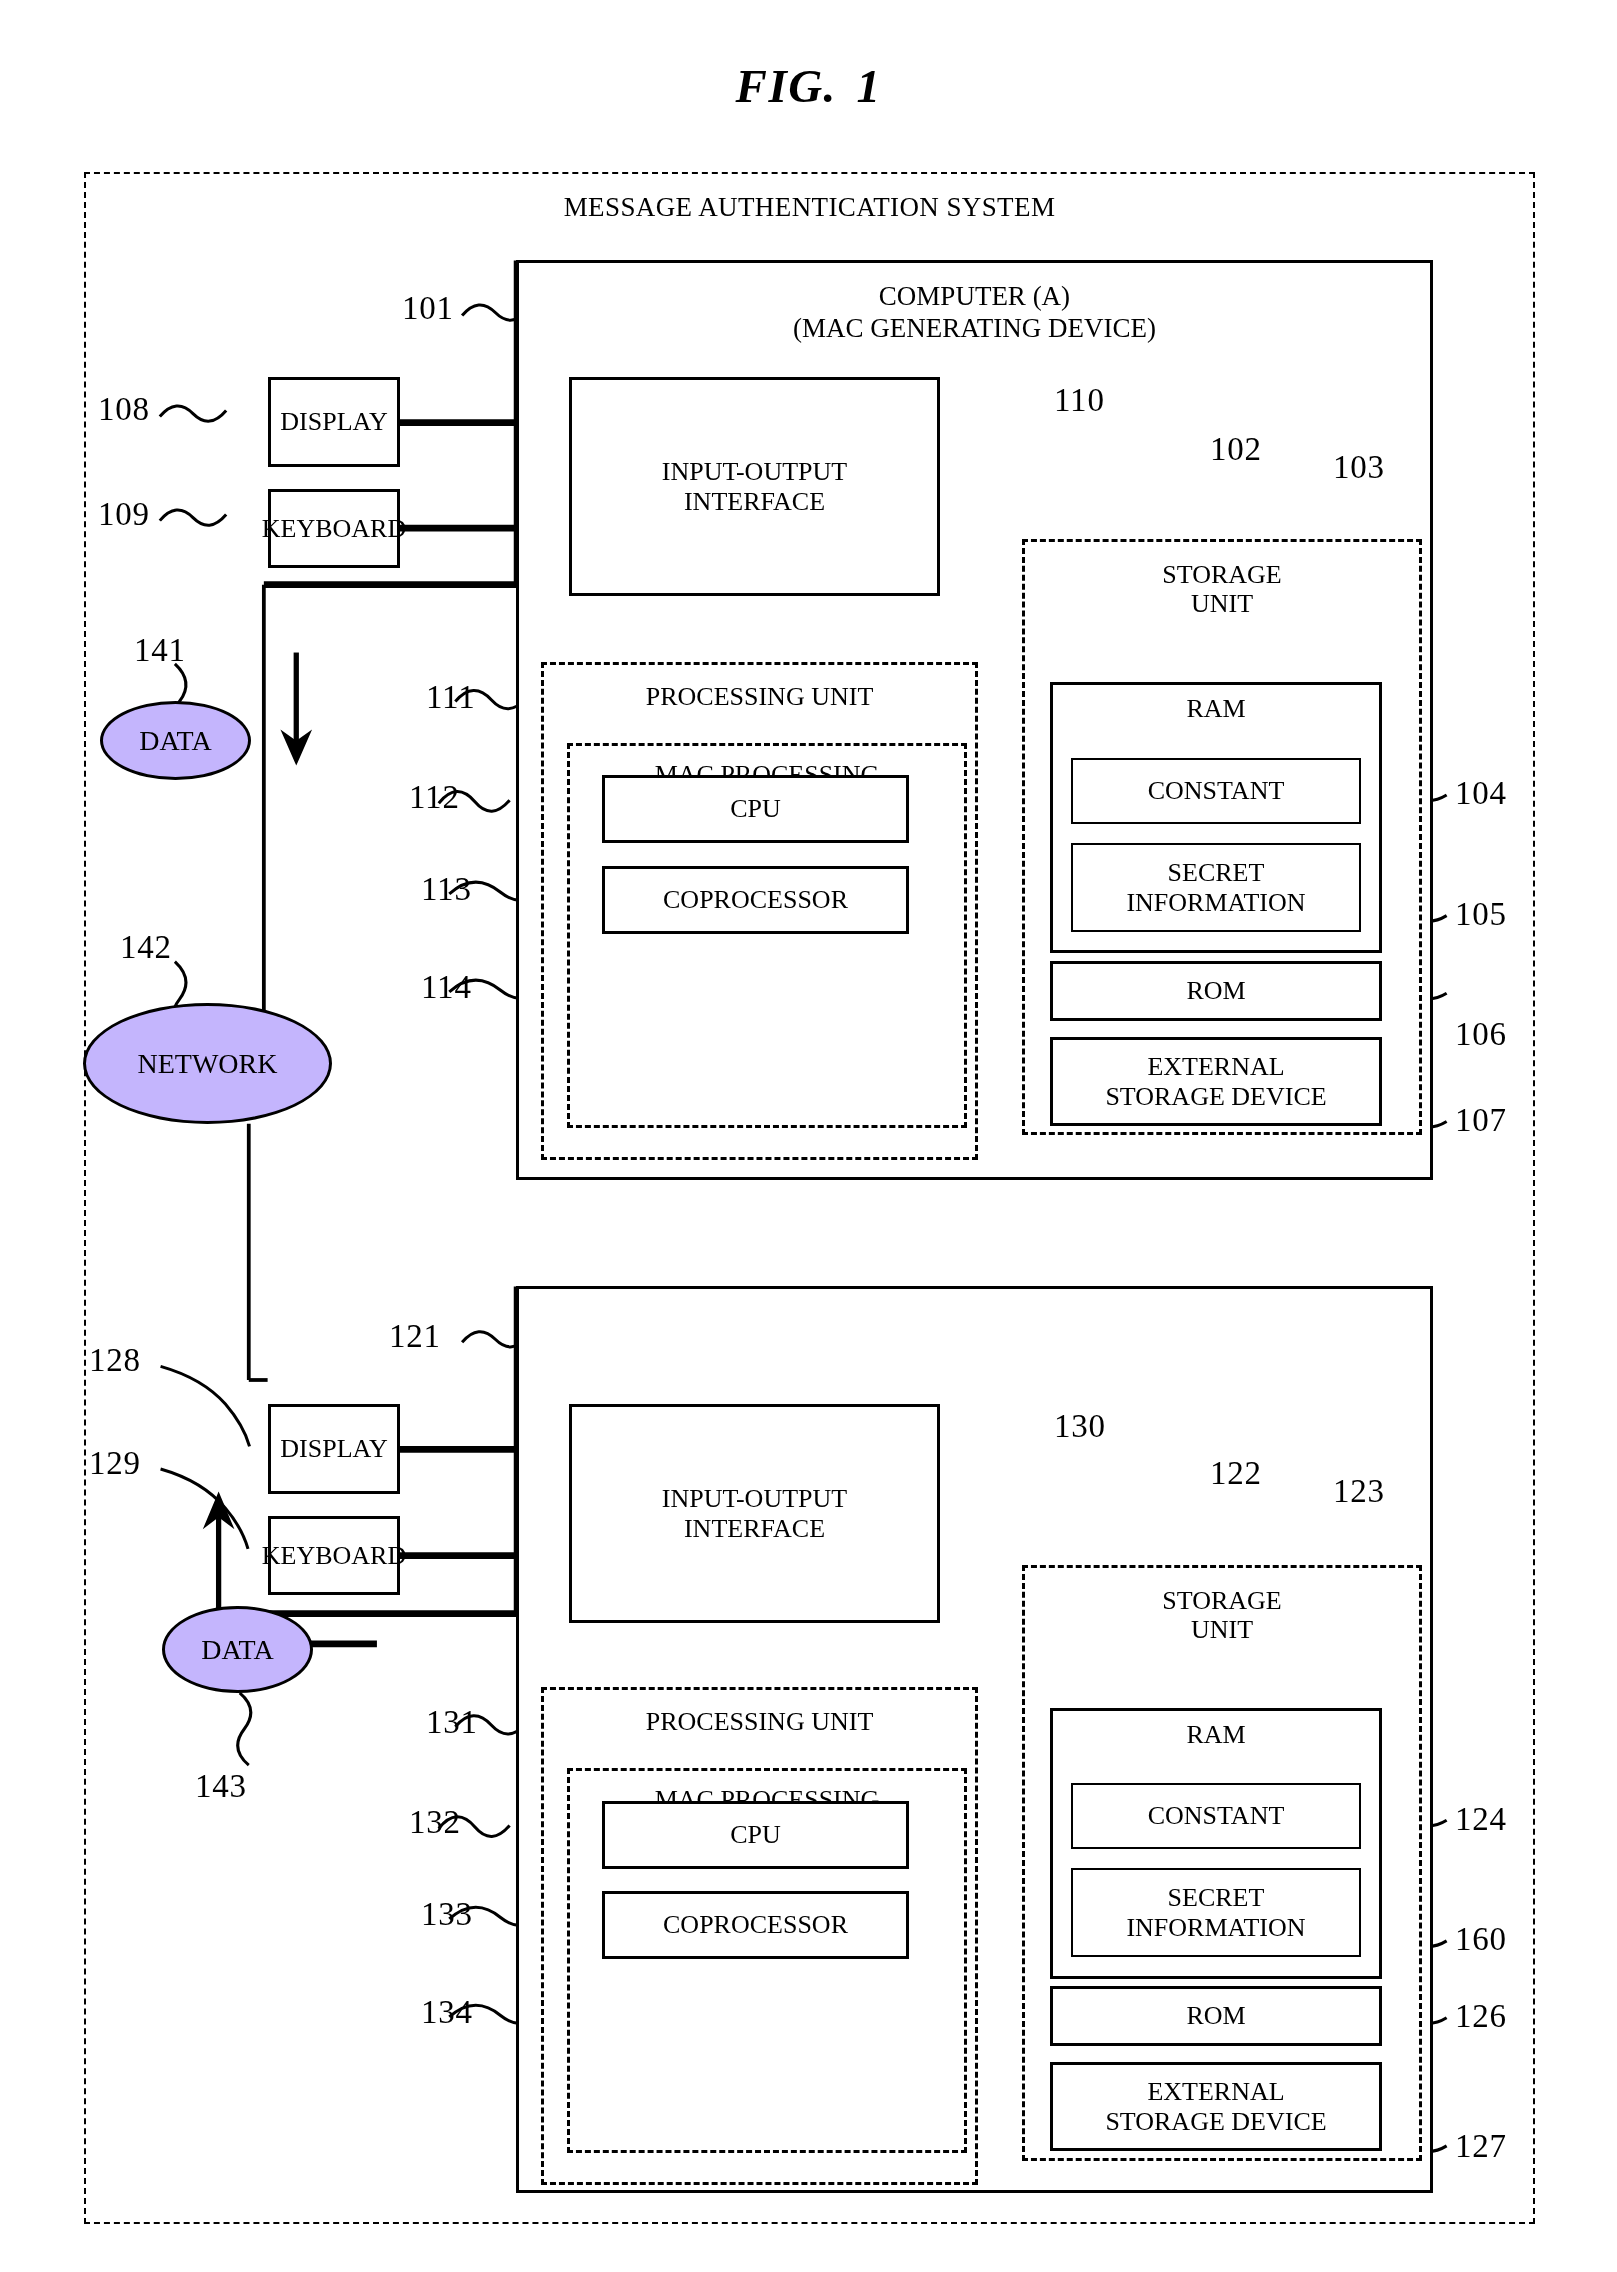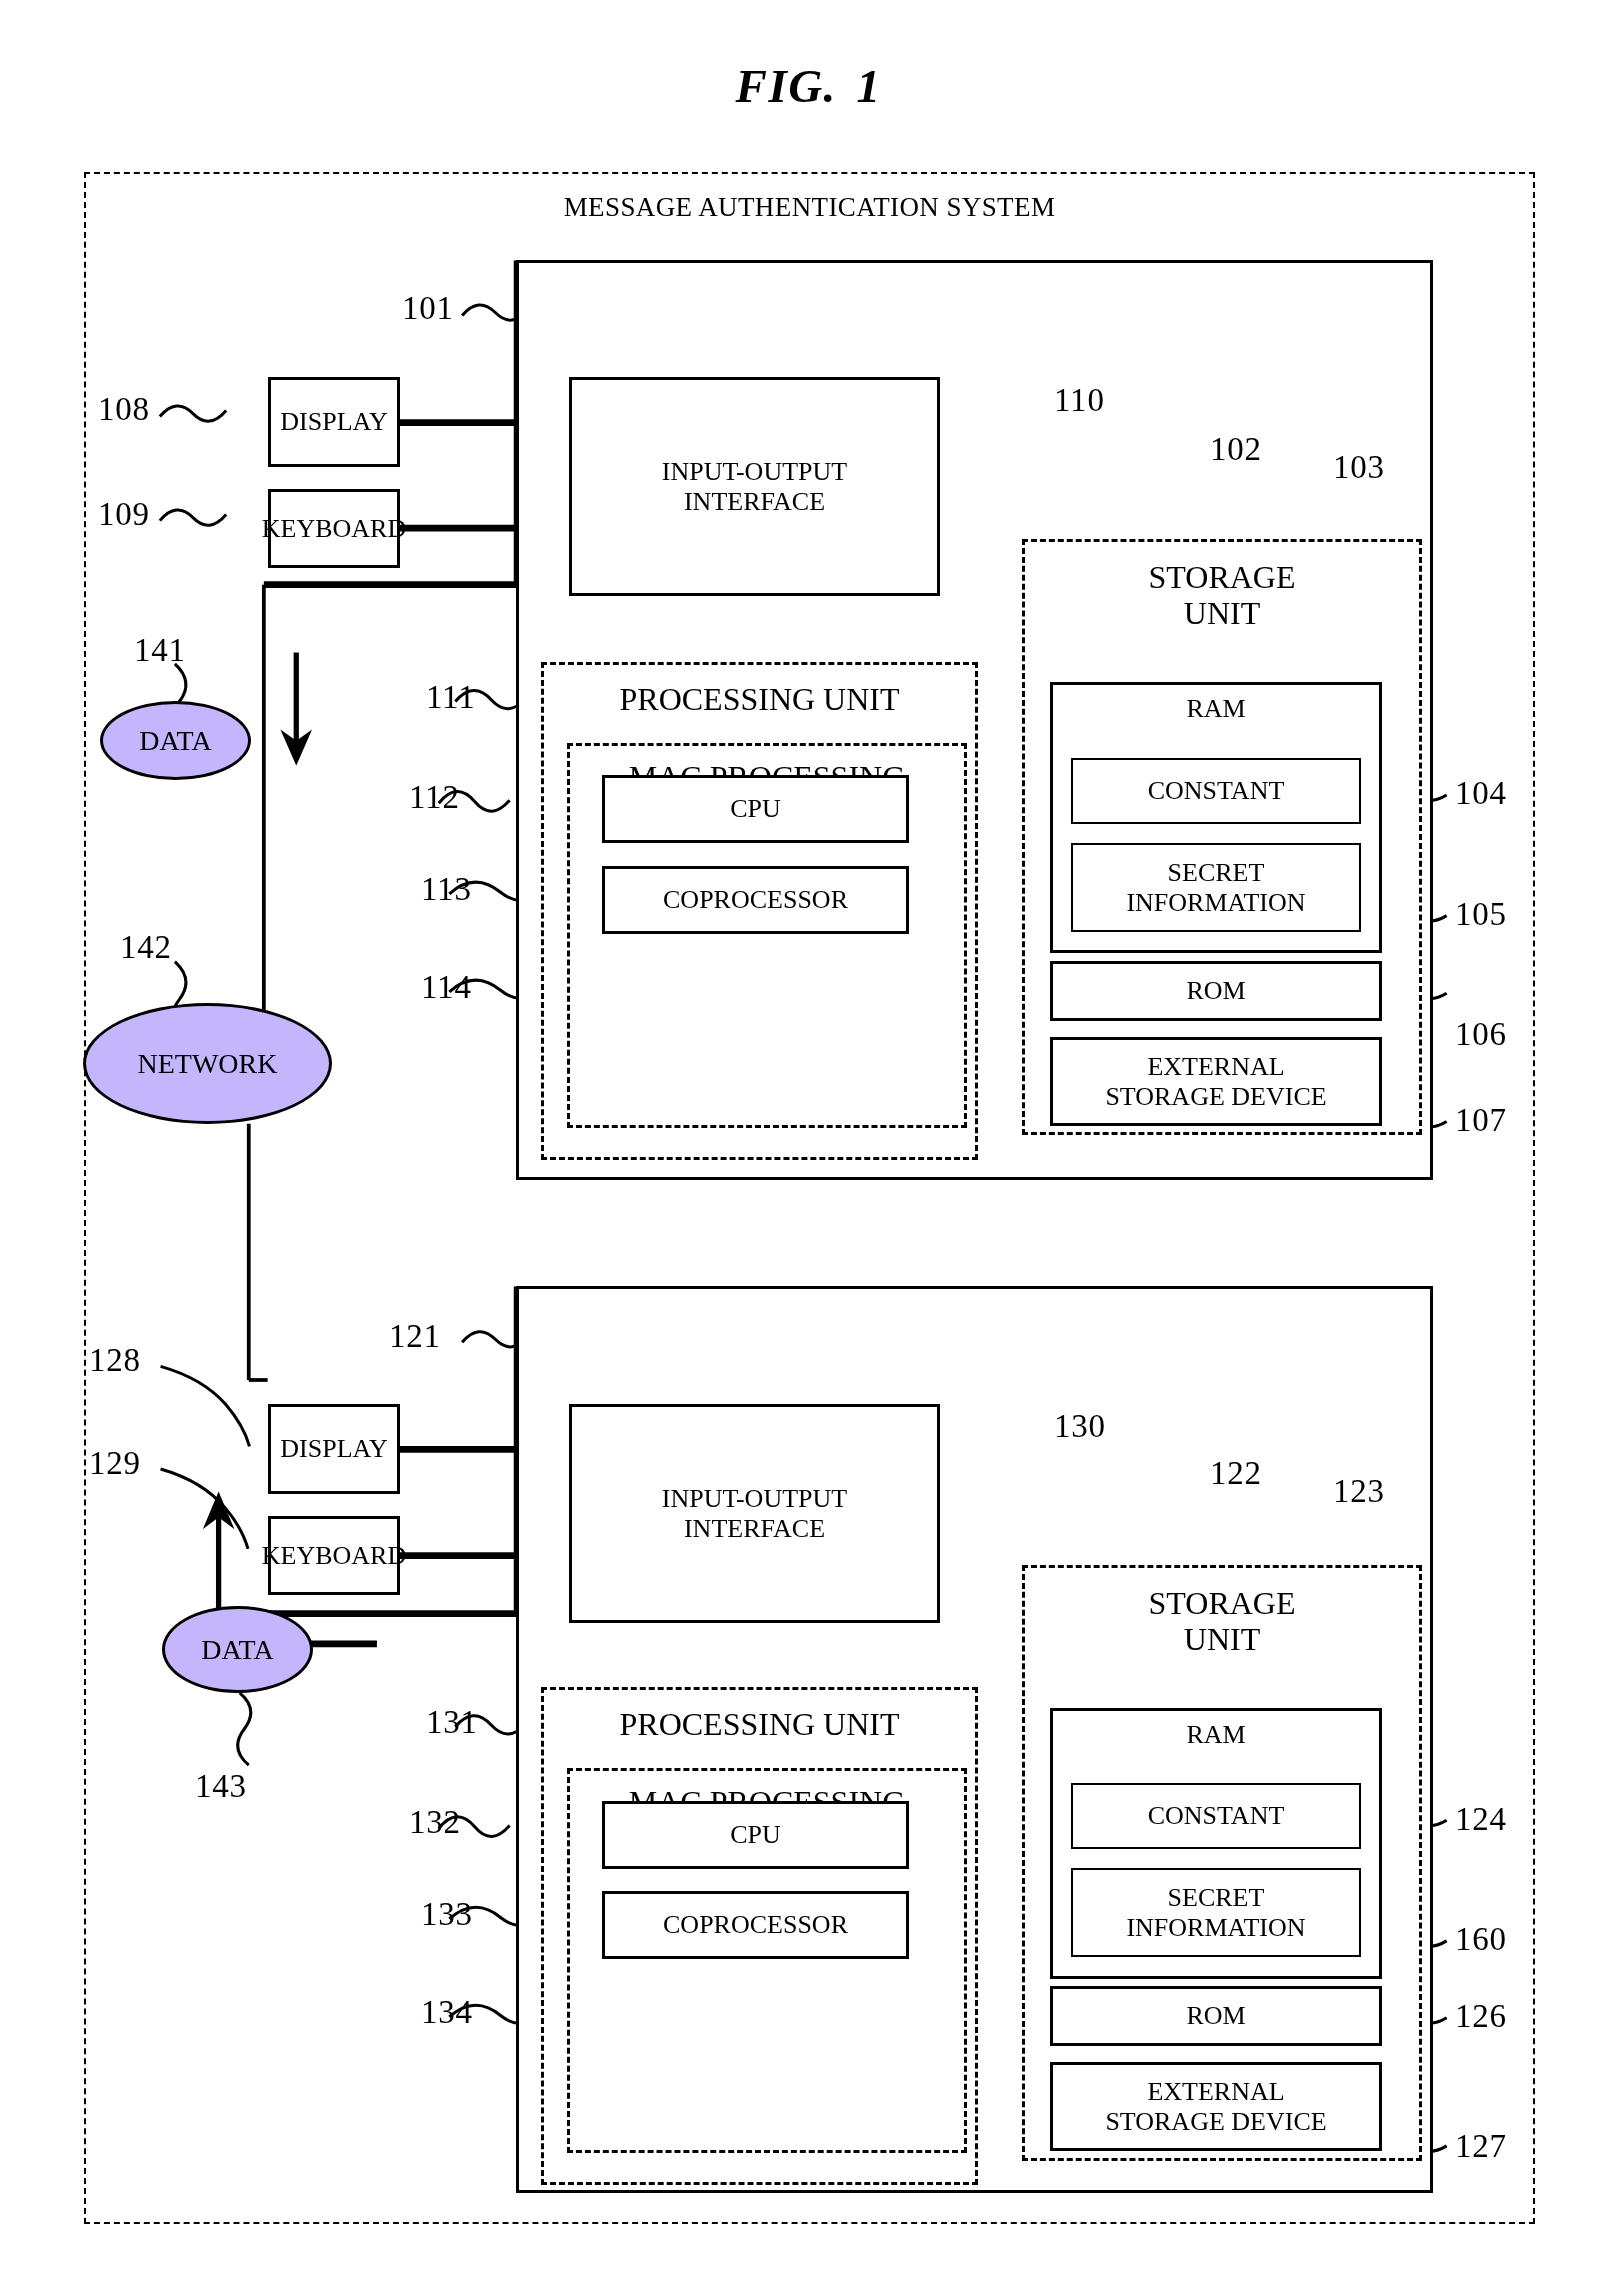--- a/index.html
+++ b/index.html
@@ -62,21 +62,21 @@
   .dbox {
     position: absolute;
     border: 3px dashed #000;
     box-sizing: border-box;
     background: transparent;
   }
   .dbox > .dlabel {
     position: absolute;
     left: 0; right: 0;
     text-align: center;
-    font-size: 32px;
+    font-size: 26px;
     line-height: 1.12;
   }
   .computer-frame {
     position: absolute;
     border: 3px solid #000;
     box-sizing: border-box;
     background: #fff;
   }
   .comp-title {
     position: absolute;
@@ -251,20 +251,24 @@
 
       <path d="M 582 2425 q 24 -30 48 -2 q 22 26 46 -2" stroke-width="4"></path>
 
       <path d="M 596 2545 q 34 -30 68 -2 q 30 24 60 -4" stroke-width="4"></path>
 
       <path d="M 596 2675 q 34 -30 68 -2 q 30 24 60 -4" stroke-width="4"></path>
     </g>
   </svg>
 
   <div class="computer-frame" style="left:516px; top:260px; width:917px; height:920px;"></div>
+  <div class="comp-title" style="left:516px; width:917px; top:280px;">
+    <span>COMPUTER (A)</span><br>
+    <span>(MAC GENERATING DEVICE)</span>
+  </div>
   <div class="ref" style="left:402px; top:290px;">101</div>
 
   <div class="sbox" style="left:268px; top:377px; width:132px; height:90px;">
     <span>DISPLAY</span>
   </div>
   <div class="ref" style="left:98px; top:391px;">108</div>
 
   <div class="sbox" style="left:268px; top:489px; width:132px; height:79px;">
     <span>KEYBOARD</span>
   </div>

